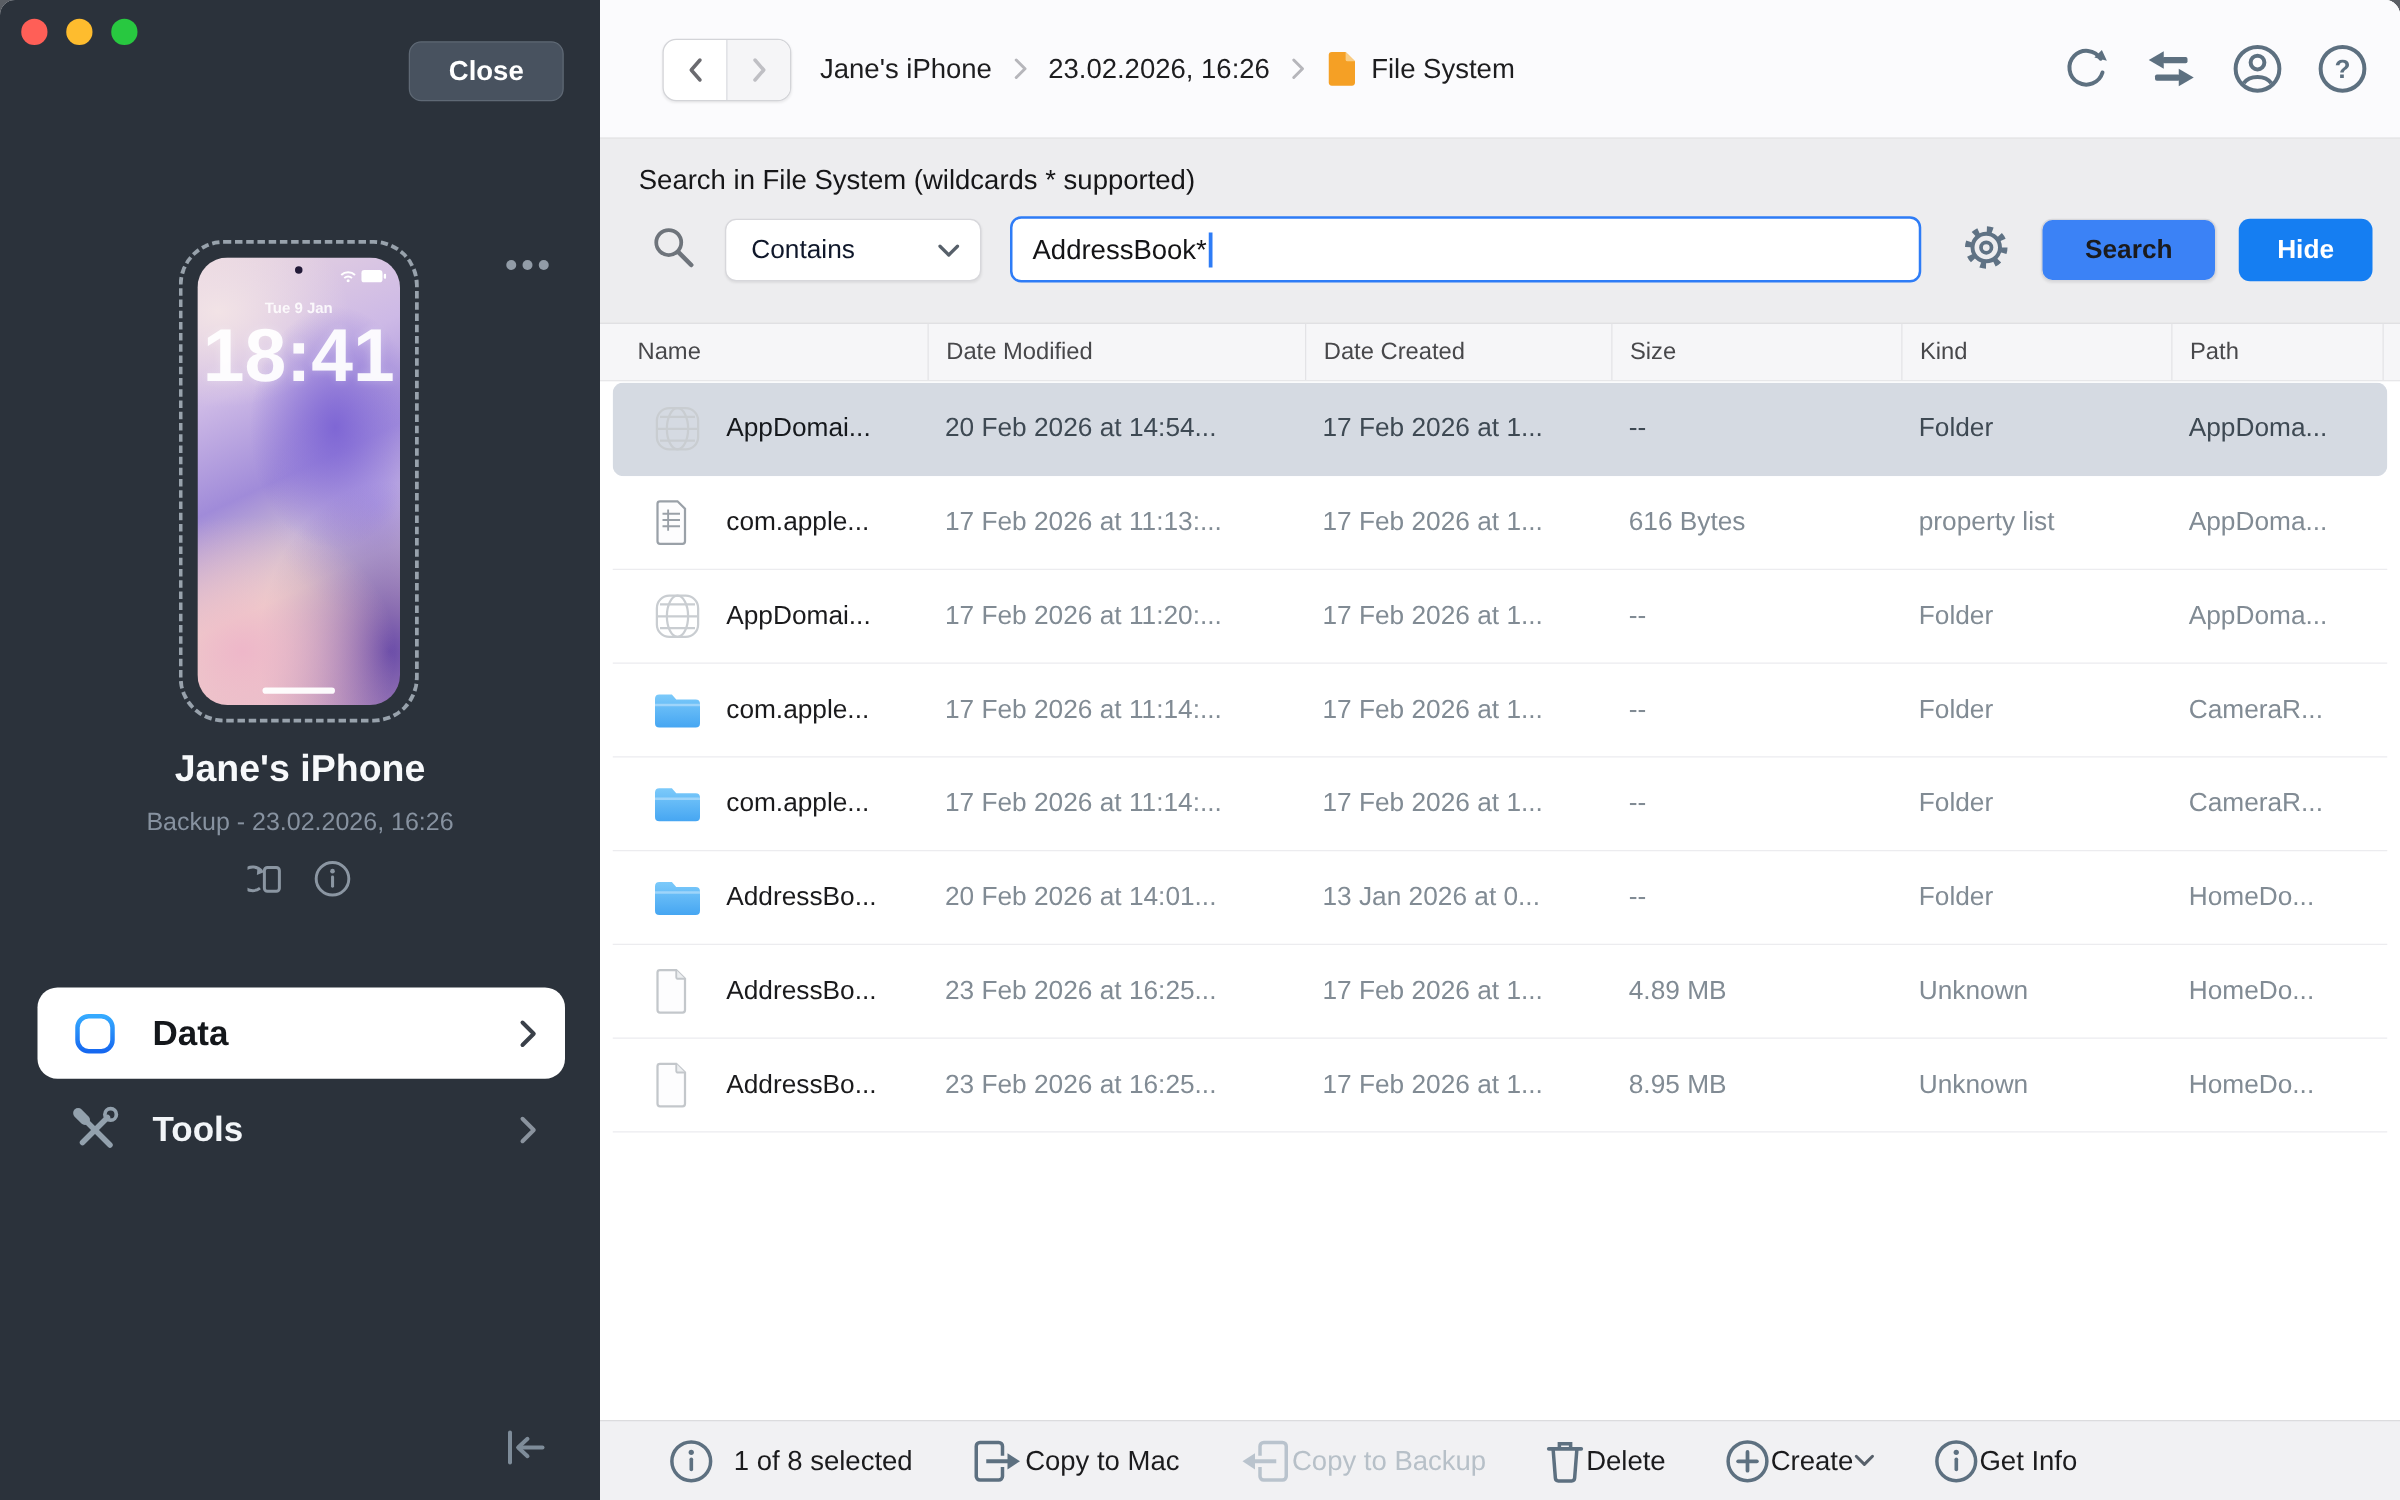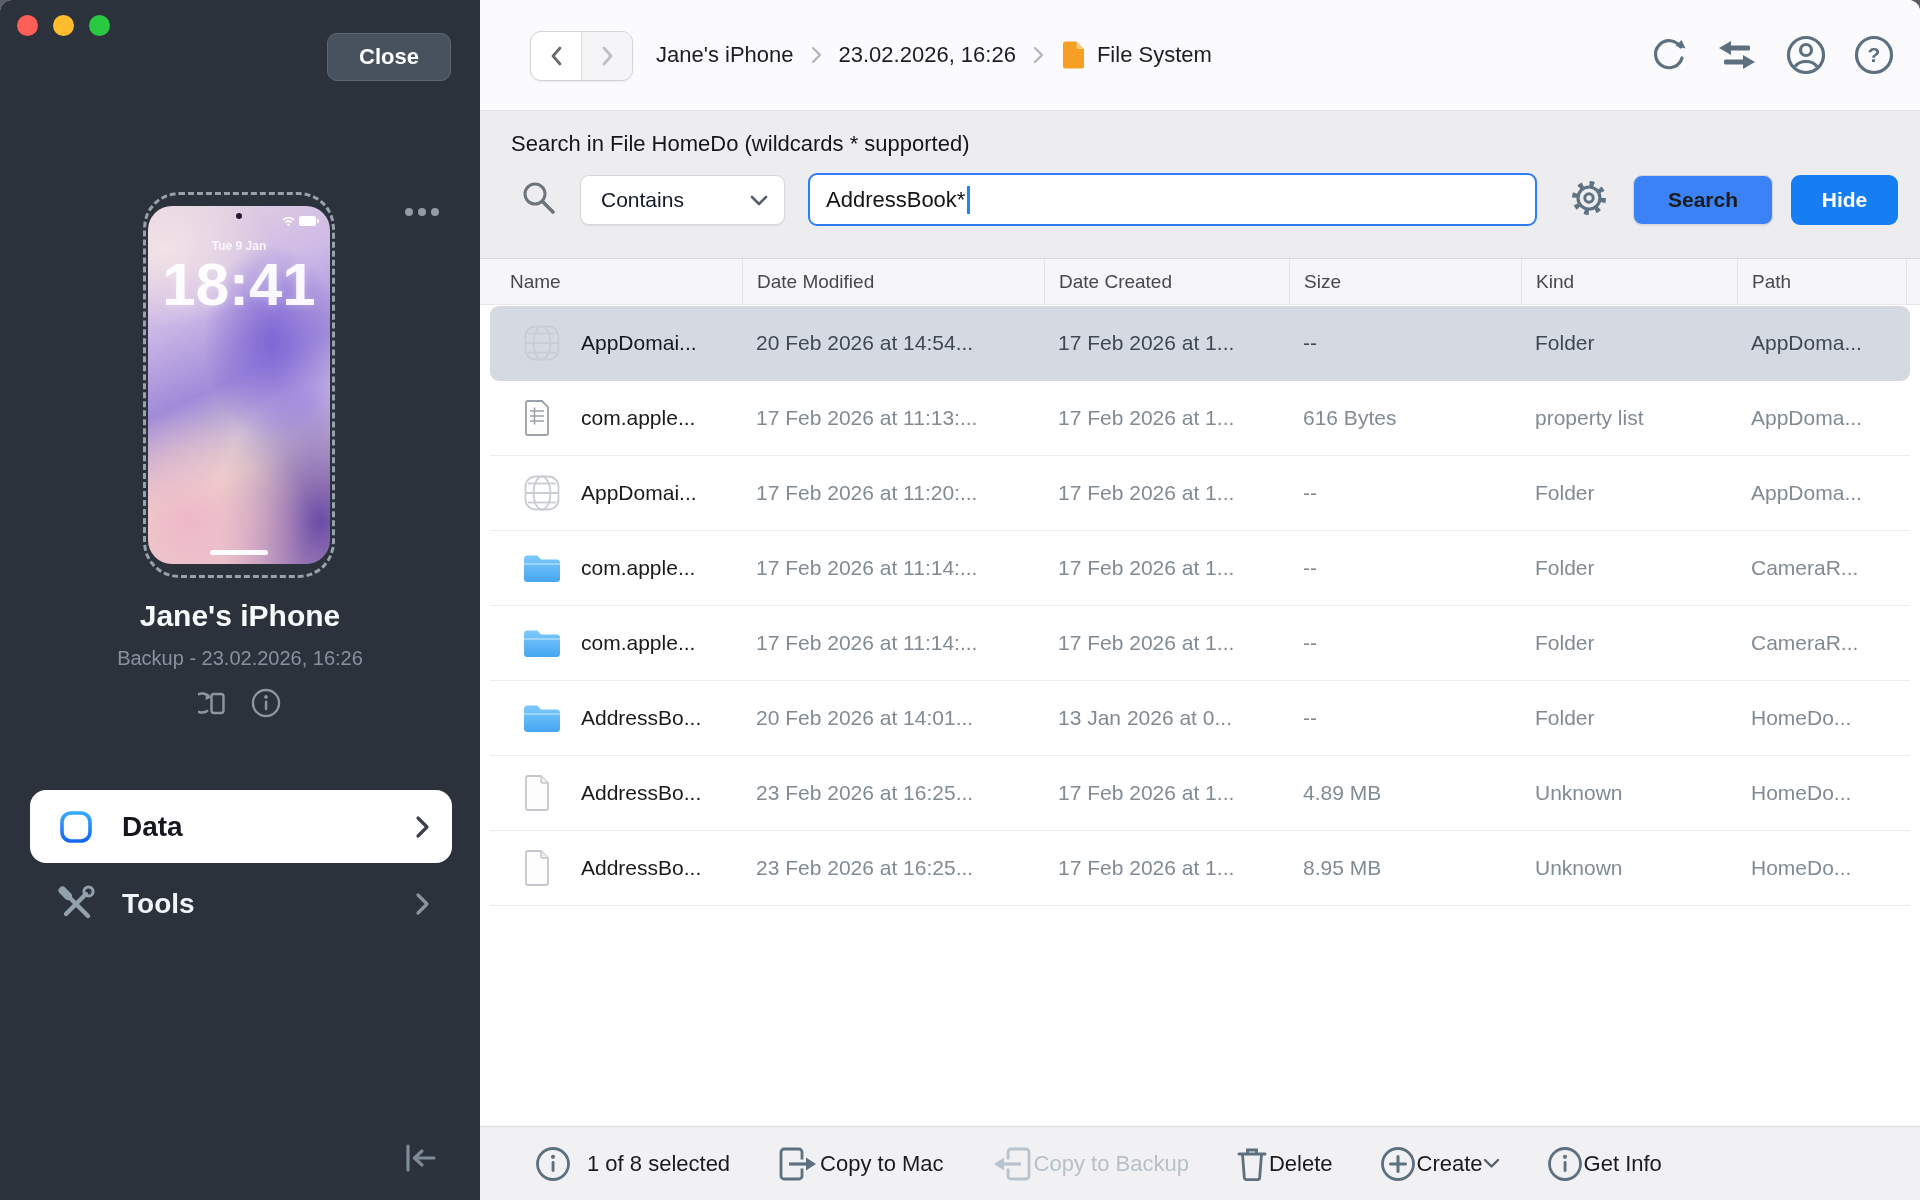--- a/index.html
+++ b/index.html
@@ -8,21 +8,21 @@
   .app{position:relative;width:1920px;height:1200px;background:#fff;border-radius:12px 12px 0 0;overflow:hidden;}
 
   
   .sidebar{position:absolute;left:0;top:0;bottom:0;width:480px;background:#2b323b;}
   .traffic{position:absolute;top:15px;left:17px;display:flex;gap:15px;}
   .traffic span{width:21px;height:21px;border-radius:50%;display:block;}
   .tl-red{background:#ff5f57;}.tl-yellow{background:#febc2e;}.tl-green{background:#28c840;}
   .close-btn{position:absolute;left:327px;top:33px;width:124px;height:48px;border-radius:10px;
     background:#48525f;border:1px solid #5f6975;color:#fff;font-size:22px;font-weight:700;}
   .phone-frame{position:absolute;left:143px;top:192px;width:192px;height:386px;border:3px dashed #98a2ac;border-radius:36px;}
-  .phone{position:absolute;left:50%;top:50%;transform:translate(-50%,-50%);width:182px;height:358px;border-radius:24px;overflow:hidden;
+  .phone{position:absolute;left:50%;top:50%;transform:translate(-50%,-50%);width:162px;height:358px;border-radius:24px;overflow:hidden;
     background:
       radial-gradient(95px 135px at 68% 38%, rgba(124,100,212,.95), rgba(124,100,212,0) 72%),
       radial-gradient(150px 110px at 10% 12%, #f2e3e6, rgba(242,227,230,0) 70%),
       radial-gradient(170px 150px at 22% 88%, #eeb7c9, rgba(238,183,201,0) 72%),
       radial-gradient(140px 180px at 95% 88%, #6a4ca8, rgba(106,76,168,0) 75%),
       radial-gradient(120px 130px at 88% 55%, #b9a6e8, rgba(185,166,232,0) 70%),
       linear-gradient(155deg, #e9d6df 0%, #cdb9e6 28%, #a08bd9 48%, #f0e2cd 70%, #e6bacb 100%);}
   .phone-camera{position:absolute;top:7px;left:50%;transform:translateX(-50%);width:6px;height:6px;border-radius:50%;background:#221a38;}
   .phone-status{position:absolute;top:10px;right:11px;display:flex;align-items:center;gap:4px;}
   .phone-date{position:absolute;top:33px;width:100%;text-align:center;font-size:12px;font-weight:700;color:rgba(255,255,255,.85);}
@@ -75,21 +75,21 @@
   .thead .gutter{border-left:1px solid #e3e3e6;height:100%;}
 
   .tbody{position:absolute;top:306px;left:10px;right:10px;bottom:86px;font-size:21px;overflow:hidden;}
   .frow{display:grid;grid-template-columns:84px 168px 302px 245px 232px 216px 1fr;height:75px;align-items:center;border-bottom:1px solid #ececef;color:#818b94;}
   .frow .cell{padding-left:14px;white-space:nowrap;overflow:hidden;}
   .frow .cname{padding-left:7px;color:#1a1a1c;}
   .frow .cicon{padding-left:31px;display:flex;align-items:center;}
   .frow.selected{background:#d5dae2;border-radius:9px;border-bottom-color:transparent;color:#3e4953;}
   .frow.selected .cname{color:#15181c;}
 
-  .status-bar{position:absolute;bottom:0;left:0;right:0;height:74px;background:#f1f1f3;border-top:1px solid #dcdcde;
+  .status-bar{position:absolute;bottom:0;left:0;right:0;height:64px;background:#f1f1f3;border-top:1px solid #dcdcde;
     display:flex;align-items:center;padding-left:54px;gap:46px;font-size:22px;color:#1b1b1d;}
   .sb-group{display:flex;align-items:center;gap:15px;}
   .sb-btn{display:flex;align-items:center;background:none;border:none;font-size:22px;color:#1b1b1d;padding:0;}
   .sb-btn.disabled{color:#b7c0c8;}
   .hidden-defs{position:absolute;width:0;height:0;overflow:hidden;}
 </style>
 </head>
 <body>
 
 <svg class="hidden-defs" aria-hidden="true">
@@ -261,21 +261,21 @@
         <button class="icon-btn" aria-label="help">
           <svg width="44" height="44" viewBox="0 0 44 44">
             <circle cx="22" cy="22" r="17.5" fill="none" stroke="#5d7080" stroke-width="3.2"></circle>
             <text x="22" y="29" text-anchor="middle" font-family="Liberation Sans, sans-serif" font-size="21" font-weight="700" fill="#5d7080">?</text>
           </svg>
         </button>
       </div>
     </header>
 
     <section class="search-panel">
-      <div class="search-label">Search in File HomeDo (wildcards * supported)</div>
+      <div class="search-label">Search in File System (wildcards * supported)</div>
 
       <span class="magnifier">
         <svg width="38" height="38" viewBox="0 0 38 38">
             <circle cx="15" cy="15" r="10" fill="none" stroke="#6e747b" stroke-width="3"></circle>
             <line x1="22.5" y1="22.5" x2="33" y2="33" stroke="#6e747b" stroke-width="3.6" stroke-linecap="round"></line>
           </svg>
       </span>
 
       <button class="mode-btn">
         <span>Contains</span>

